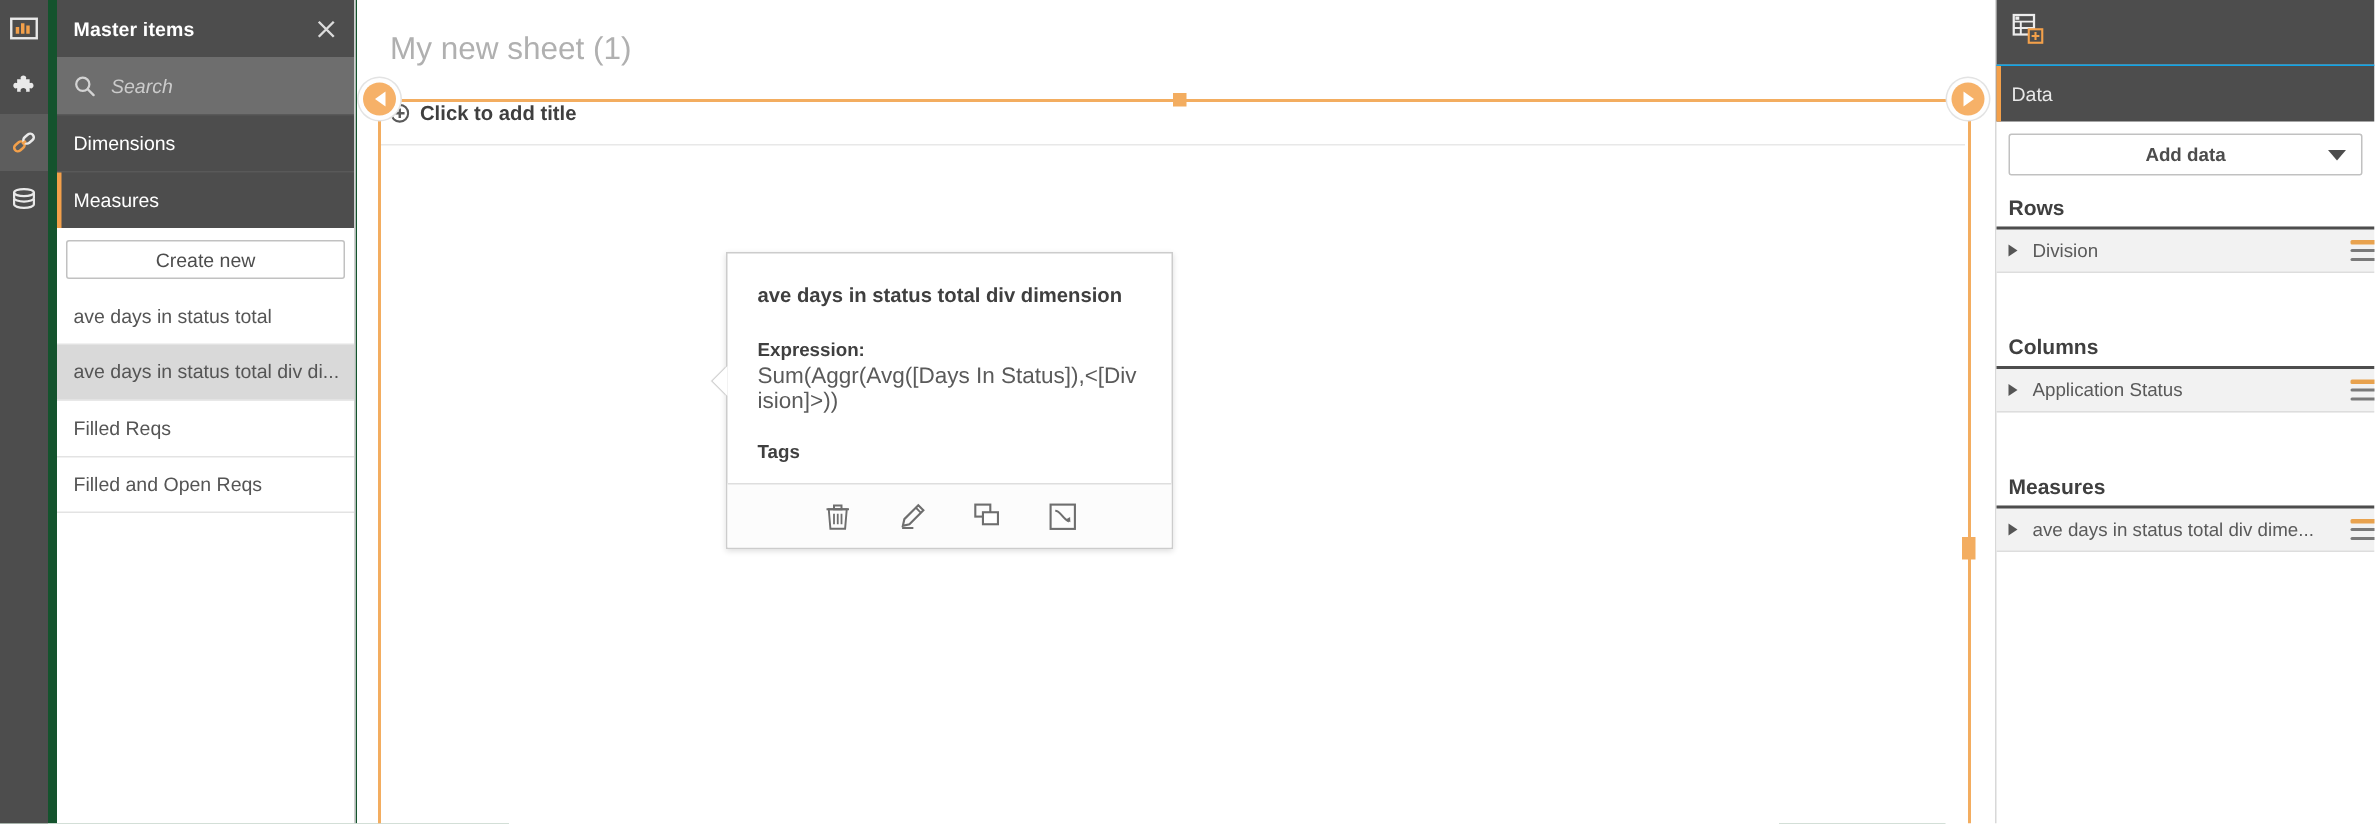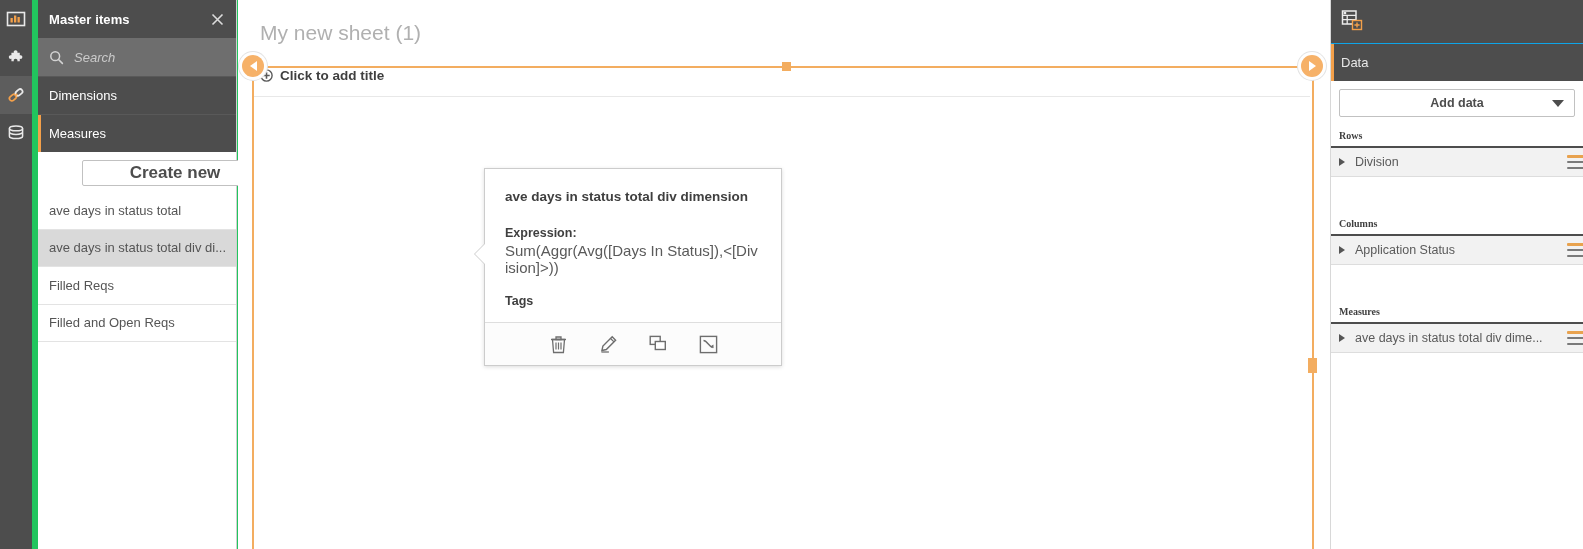--- a/index.html
+++ b/index.html
@@ -8,21 +8,21 @@
     width: 1583px; height: 549px;
     overflow: hidden;
     background: #ffffff;
     font-family: "Liberation Sans", sans-serif;
     -webkit-font-smoothing: antialiased;
   }
   #app {
     position: relative;
     width: 1297px;
     height: 549px;
-    background: #22c55e;
+    background: #14532d;
   }
 
   
   .icon-rail {
     position: absolute;
     left: 0; top: 0;
     width: 32px; height: 549px;
     background: #4d4d4d;
   }
   .rail-btn {
@@ -104,26 +104,25 @@
   .mi-createwrap {
     padding: 8px 6px 6px 6px;
     background: #ffffff;
   }
   .mi-create {
     width: 100%;
     height: 26px;
     background: #ffffff;
     border: 1px solid #c1c1c1;
     border-radius: 2px;
-    font-size: 17px;
-    font-weight: bold;
+    font-size: 13px;
+    font-weight: normal;
     color: #4d4d4d;
     cursor: pointer;
     font-family: "Liberation Sans", sans-serif;
-    margin-left: 38px;
   }
   .mi-list { background: #ffffff; }
   .mi-item {
     position: relative;
     height: 37.5px;
     display: flex; align-items: center;
     padding-left: 11px;
     font-size: 13px;
     color: #555555;
     border-bottom: 1px solid #e3e3e3;
@@ -329,25 +328,24 @@
   .rp-add .caret {
     position: absolute;
     right: 10px; top: 50%;
     margin-top: -3px;
     width: 0; height: 0;
     border-left: 6px solid transparent;
     border-right: 6px solid transparent;
     border-top: 7px solid #4d4d4d;
   }
   .rp-section {
-    font-size: 10px;
+    font-size: 14px;
     font-weight: bold;
     color: #3f3f3f;
     padding: 11px 0 5px 8px;
-    font-family: Liberation Serif, serif;
   }
   .rp-row {
     position: relative;
     height: 31px;
     background: #f2f2f2;
     border-top: 2px solid #4d4d4d;
     border-bottom: 1px solid #dddddd;
     display: flex; align-items: center;
     padding-left: 8px;
     cursor: pointer;

